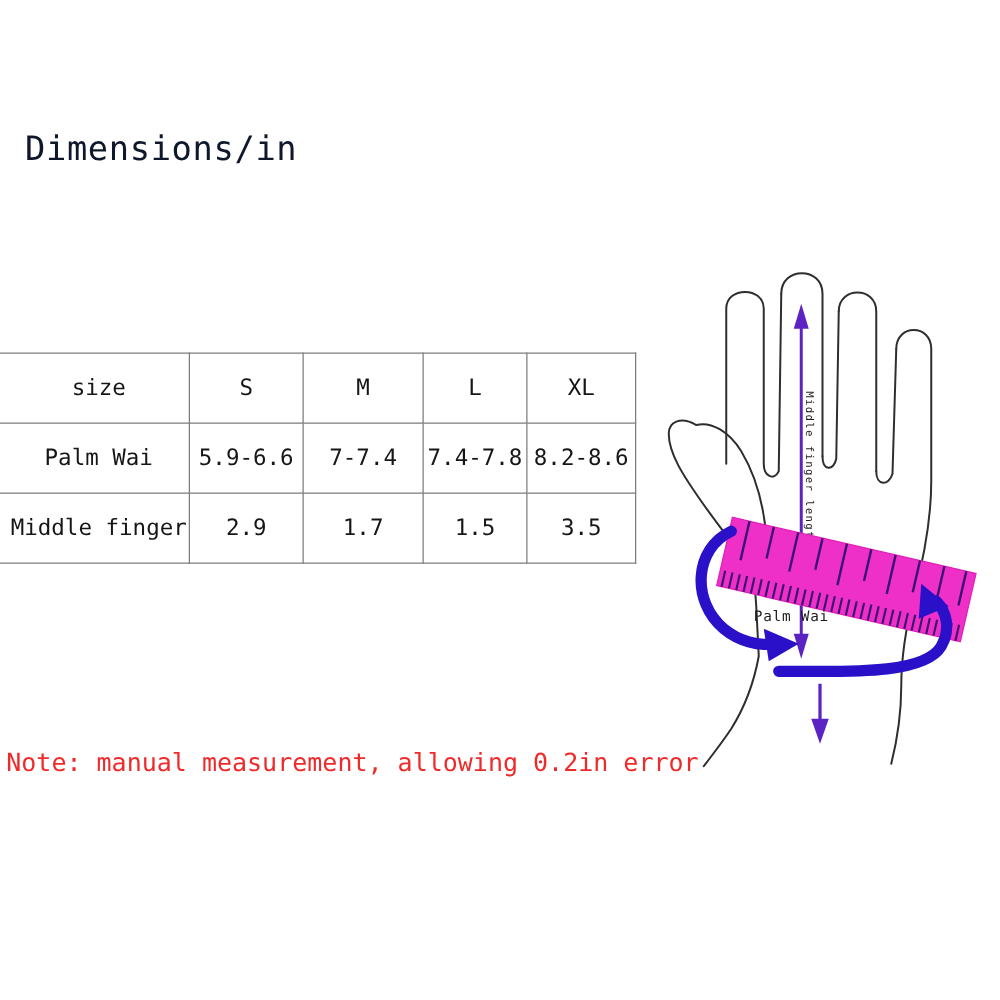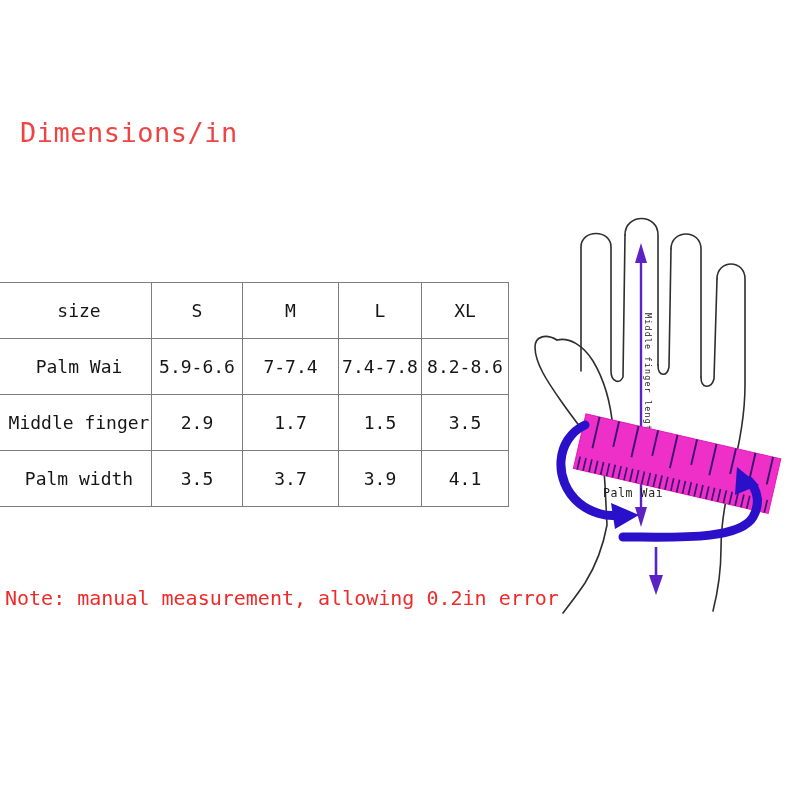--- a/index.html
+++ b/index.html
@@ -13,25 +13,25 @@
     height: 800px;
     background: #ffffff;
     overflow: hidden;
     font-family: "DejaVu Sans Mono", "Liberation Mono", monospace;
   }
 
   
   #title {
     position: absolute;
     left: 20px;
-    top: 117px;
+    top: 104px;
     font-family: "DejaVu Sans Mono", "Liberation Mono", monospace;
     font-size: 27px;
     letter-spacing: 0.5px;
-    color: #ef4444;
+    color: #0f172a;
     white-space: nowrap;
   }
 
   
   #size-table {
     position: absolute;
     left: -2px;
     top: 282px;
     width: 510px;
     border-collapse: collapse;
@@ -55,21 +55,21 @@
   #size-table col.c0 { width: 153px; }
   #size-table col.c1 { width: 91px; }
   #size-table col.c2 { width: 96px; }
   #size-table col.c3 { width: 83px; }
   #size-table col.c4 { width: 87px; }
 
   
   #note {
     position: absolute;
     left: 5px;
-    top: 586px;
+    top: 598px;
     font-family: "DejaVu Sans Mono", "Liberation Mono", monospace;
     font-size: 20px;
     color: #ef2a2a;
     white-space: nowrap;
   }
 
   
   #diagram {
     position: absolute;
     left: 495px;
@@ -121,27 +121,20 @@
         <td>7-7.4</td>
         <td>7.4-7.8</td>
         <td>8.2-8.6</td>
       </tr>
       <tr>
         <td class="rowhead">Middle finger</td>
         <td>2.9</td>
         <td>1.7</td>
         <td>1.5</td>
         <td>3.5</td>
-      </tr>
-      <tr>
-        <td class="rowhead">Palm width</td>
-        <td>3.5</td>
-        <td>3.7</td>
-        <td>3.9</td>
-        <td>4.1</td>
       </tr>
     </tbody>
   </table>
 
   <div id="note">Note: manual measurement, allowing 0.2in error</div>
 
   <div id="diagram">
     <svg width="305" height="430" viewBox="0 0 305 430" xmlns="http://www.w3.org/2000/svg">
 
       <g>

